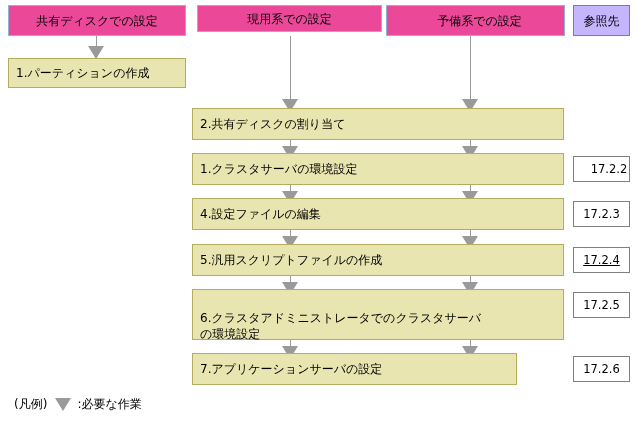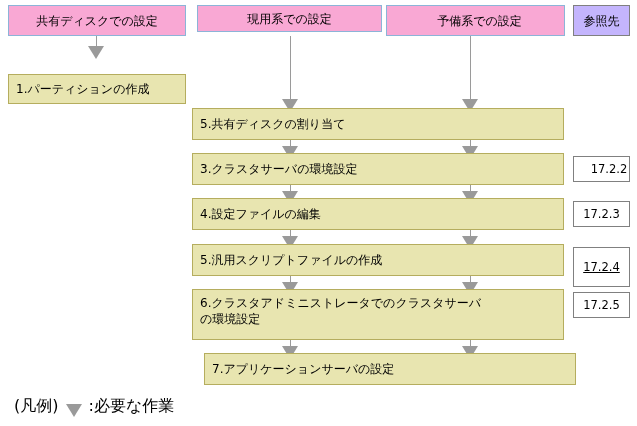--- a/index.html
+++ b/index.html
@@ -16,21 +16,21 @@
     position:absolute;
     box-sizing:border-box;
     display:flex;
     align-items:center;
     font-size:12px;
     color:#000000;
     line-height:16px;
     white-space:pre-line;
   }
   .hdr{
-    background:#f9a8d4;
+    background:#ec4899;
     border:1px solid #8cb4d8;
     justify-content:center;
     text-align:left;
   }
   .ref-hdr{
     background:#c4b5fd;
     border:1px solid #808080;
     justify-content:center;
     text-align:center;
   }
@@ -59,22 +59,22 @@
     width:0;height:0;
     border-left:8px solid transparent;
     border-right:8px solid transparent;
     border-top:13px solid #9a9a9a;
   }
 
   
   .legend{
     position:absolute;
     display:flex;
-    align-items:flex-end;
-    font-size:16px;
+    align-items:center;
+    font-size:12px;
     color:#000;
   }
   .legend-arrow{
     width:0;height:0;
     border-left:8px solid transparent;
     border-right:8px solid transparent;
     border-top:13px solid #9a9a9a;
     margin:0 6px 0 8px;
   }
 </style>
@@ -87,21 +87,21 @@
 
   <div class="box hdr" style="left:197px;top:5px;width:185px;height:27px;">現用系での設定</div>
 
   <div class="box hdr" style="left:386px;top:5px;width:179px;height:31px;padding-left:8px;">予備系での設定</div>
 
   <div class="box ref-hdr" style="left:573px;top:5px;width:57px;height:31px;">参照先</div>
 
   <div class="conn" style="left:96px;top:36px;height:12px;"></div>
   <div class="arrow" style="left:88px;top:46px;"></div>
 
-  <div class="box task" style="left:8px;top:58px;width:178px;height:30px;margin-top:16px;">1.パーティションの作成</div>
+  <div class="box task" style="left:8px;top:58px;width:178px;height:30px;">1.パーティションの作成</div>
 
   <div class="conn" style="left:290px;top:36px;height:66px;"></div>
   <div class="arrow" style="left:282px;top:99px;"></div>
 
   <div class="conn" style="left:290px;top:140px;height:8px;"></div>
   <div class="arrow" style="left:282px;top:146px;"></div>
 
   <div class="conn" style="left:290px;top:185px;height:8px;"></div>
   <div class="arrow" style="left:282px;top:191px;"></div>
 
@@ -125,41 +125,42 @@
 
   <div class="conn" style="left:470px;top:230px;height:8px;"></div>
   <div class="arrow" style="left:462px;top:236px;"></div>
 
   <div class="conn" style="left:470px;top:276px;height:8px;"></div>
   <div class="arrow" style="left:462px;top:282px;"></div>
 
   <div class="conn" style="left:470px;top:340px;height:8px;"></div>
   <div class="arrow" style="left:462px;top:346px;"></div>
 
-  <div class="box task" style="left:192px;top:108px;width:372px;height:32px;">5.共有ディスクの割り当て</div>
+  <div class="box task" style="left:192px;top:108px;width:372px;height:32px;">2.共有ディスクの割り当て</div>
 
-  <div class="box task" style="left:192px;top:153px;width:372px;height:32px;">3.クラスタサーバの環境設定</div>
+  <div class="box task" style="left:192px;top:153px;width:372px;height:32px;">1.クラスタサーバの環境設定</div>
 
   <div class="box task" style="left:192px;top:198px;width:372px;height:32px;">4.設定ファイルの編集</div>
 
   <div class="box task" style="left:192px;top:244px;width:372px;height:32px;">5.汎用スクリプトファイルの作成</div>
 
-  <div class="box task" style="left:192px;top:289px;width:372px;height:51px;padding-top:5px;align-items:flex-start;">6.クラスタアドミニストレータでのクラスタサーバ
+  <div class="box task" style="left:192px;top:289px;width:372px;height:51px;padding-top:20px;align-items:flex-start;">6.クラスタアドミニストレータでのクラスタサーバ
   の環境設定</div>
 
-  <div class="box task" style="left:204px;top:353px;width:372px;height:32px;">7.アプリケーションサーバの設定</div>
+  <div class="box task" style="left:192px;top:353px;width:325px;height:32px;">7.アプリケーションサーバの設定</div>
 
   <div class="box refbox" style="left:573px;top:156px;width:57px;height:26px;padding-left:15px;">17.2.2</div>
 
   <div class="box refbox" style="left:573px;top:201px;width:57px;height:26px;">17.2.3</div>
 
-  <div class="box refbox" style="left:573px;top:247px;width:57px;height:40px;text-decoration:underline;">17.2.4</div>
+  <div class="box refbox" style="left:573px;top:247px;width:57px;height:26px;text-decoration:underline;">17.2.4</div>
 
   <div class="box refbox" style="left:573px;top:292px;width:57px;height:26px;">17.2.5</div>
 
+  <div class="box refbox" style="left:573px;top:356px;width:57px;height:26px;">17.2.6</div>
 
   <div class="legend" style="left:14px;top:396px;">
     <span>(凡例)</span>
     <span class="legend-arrow"></span>
     <span>:必要な作業</span>
   </div>
 
 </div>
 
 </body></html>

